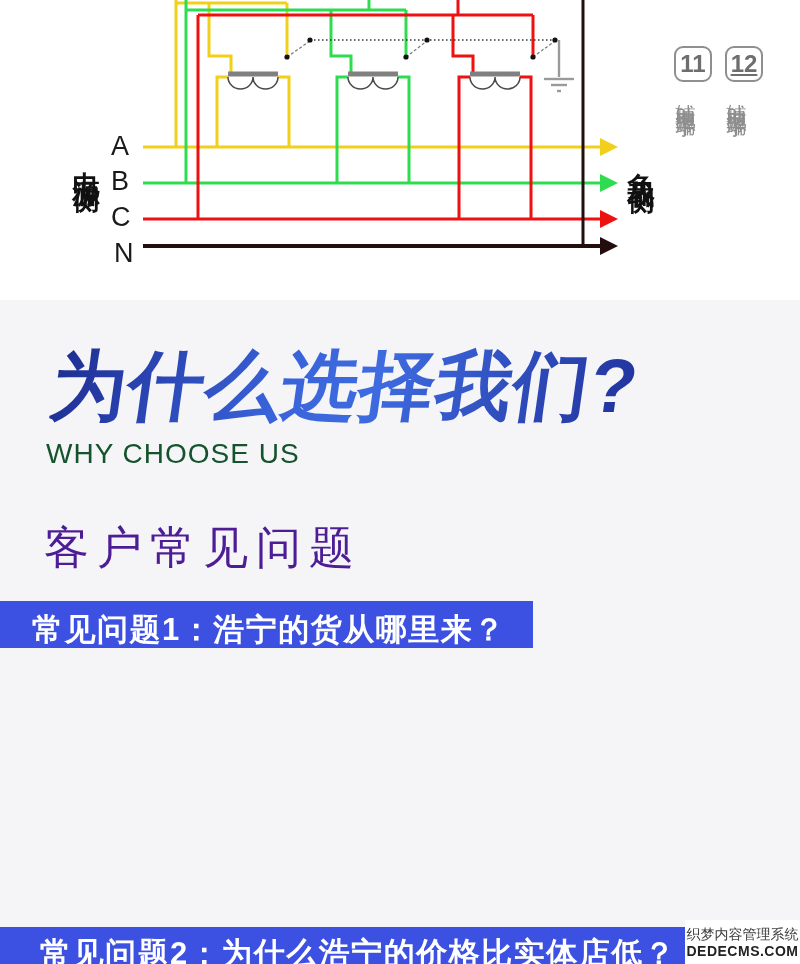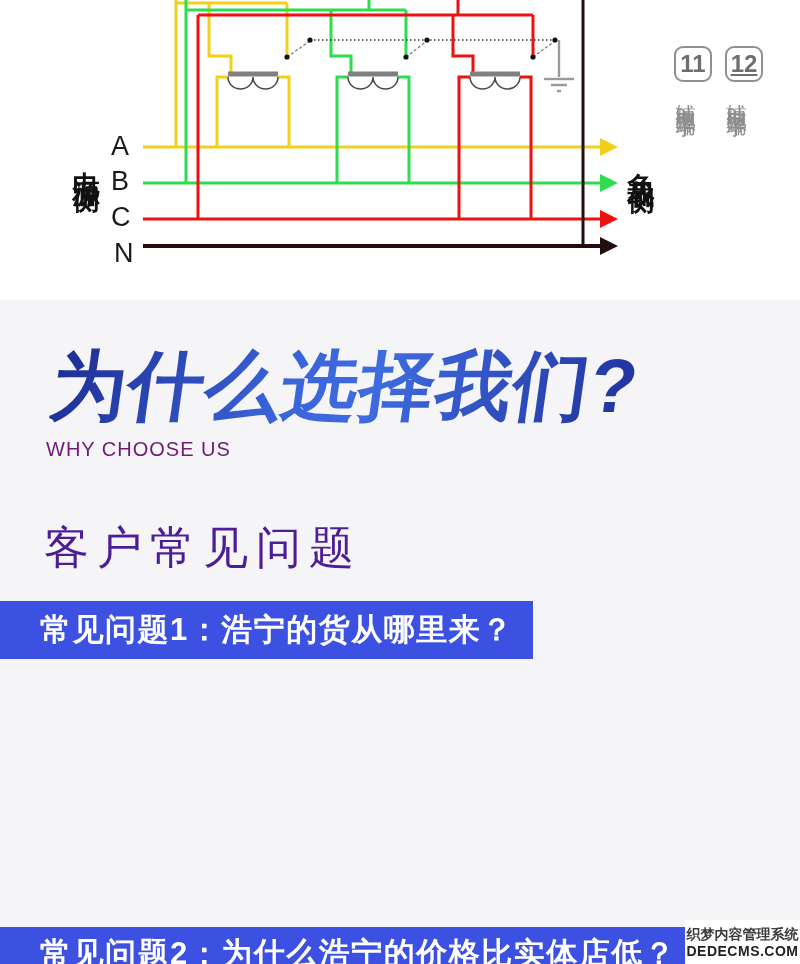--- a/index.html
+++ b/index.html
@@ -17,36 +17,36 @@
   .term-label{font-size:20px;color:#8e8e8e;letter-spacing:3px;}
   
   .lower{position:absolute;left:0;top:300px;width:800px;height:664px;background:#f5f5f7;}
   .why-title{position:absolute;left:44px;top:336px;font-size:76px;font-weight:900;
              letter-spacing:1px;transform:skewX(-8deg);transform-origin:left bottom;
              color:#2b4ac6;white-space:nowrap;}
   @supports ((-webkit-background-clip:text) or (background-clip:text)){
     .why-title{background:linear-gradient(105deg,#1d2c90 0%,#3a63da 40%,#3e6be0 55%,#20309a 100%);
                -webkit-background-clip:text;background-clip:text;color:transparent;}
   }
-  .why-sub{position:absolute;left:46px;top:438px;font-size:20px;font-weight:500;
-           color:#701a75;letter-spacing:1px;}
+  .why-sub{position:absolute;left:46px;top:438px;font-size:28px;font-weight:500;
+           color:#14532d;letter-spacing:1px;}
   .faq-heading{position:absolute;left:44px;top:518px;font-size:45px;font-weight:400;
                color:#4c1d95;letter-spacing:8px;}
   .banner{position:absolute;background:#3c50e1;color:#ffffff;font-weight:700;
           font-size:31px;letter-spacing:1.5px;white-space:nowrap;overflow:hidden;}
-  .banner1{left:0;top:601px;width:533px;height:58px;line-height:58px;padding-left:40px;
+  .banner1{left:0;top:601px;width:533px;height:47px;line-height:58px;padding-left:32px;
            box-sizing:border-box;}
   .banner2{left:0;top:927px;width:800px;height:37px;padding-left:40px;box-sizing:border-box;
            line-height:40px;}
   .banner2 .txt{position:relative;top:7px;display:inline-block;}
   .answer{position:absolute;left:44px;top:682px;width:736px;font-size:28px;color:#3f3f3f;
           line-height:49.6px;letter-spacing:0;}
   .watermark{position:absolute;right:0;top:920px;width:115px;height:44px;background:#ffffff;
              text-align:center;}
-  .wm1{font-size:14px;font-weight:700;color:#3c3c3c;line-height:17px;margin-top:6px;}
+  .wm1{font-size:14px;font-weight:400;color:#3c3c3c;line-height:17px;margin-top:6px;}
   .wm2{font-size:14px;font-weight:700;color:#222;letter-spacing:0.5px;line-height:16px;text-align:center;}
 </style>
 </head>
 <body>
 
 <div class="page">
 
   <div class="diagram">
     <svg width="800" height="300" viewBox="0 0 800 300">
 

